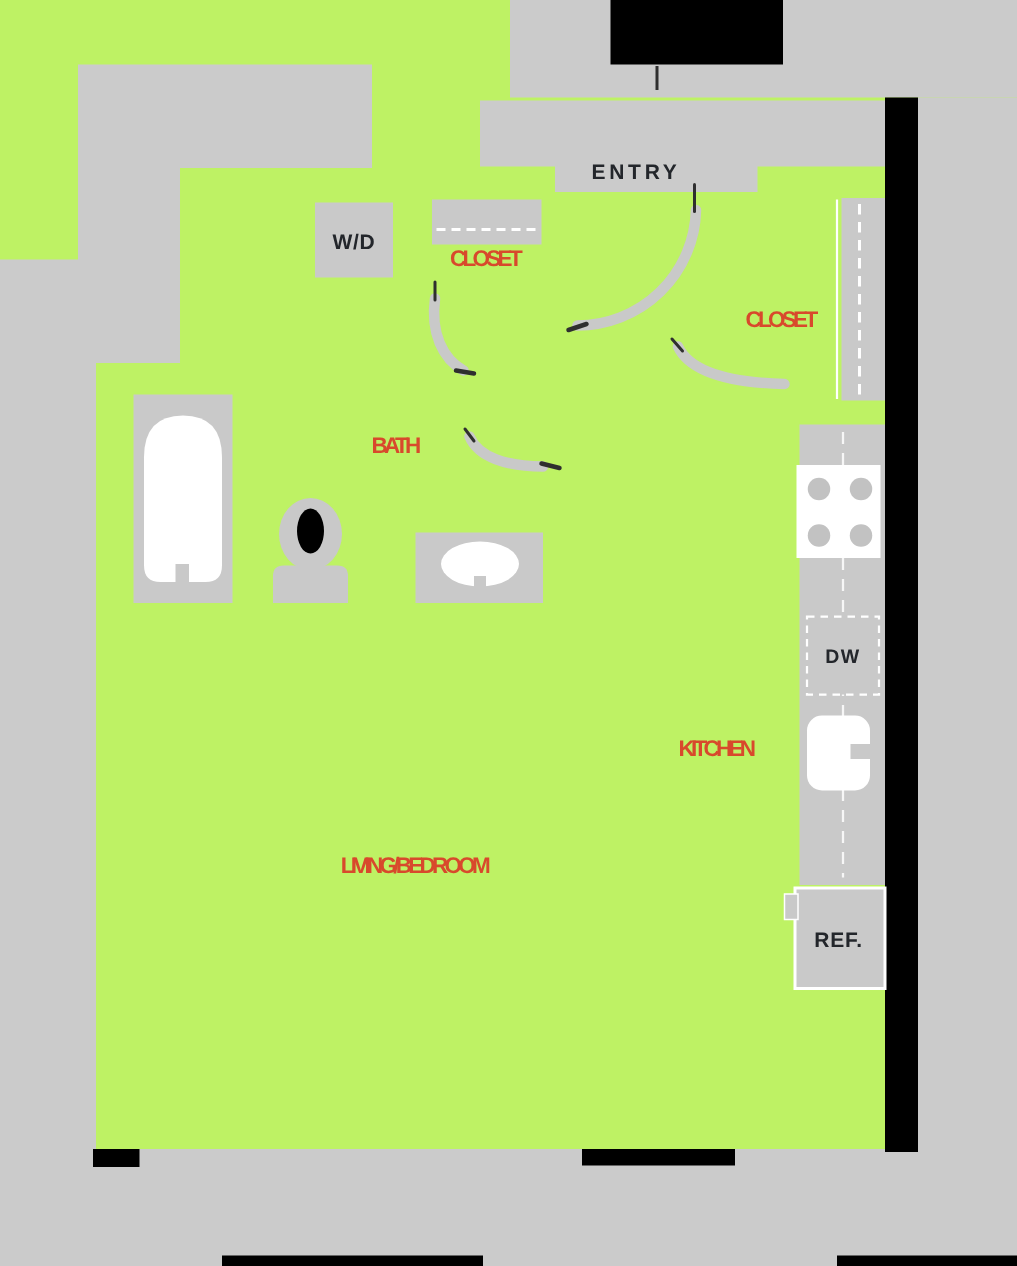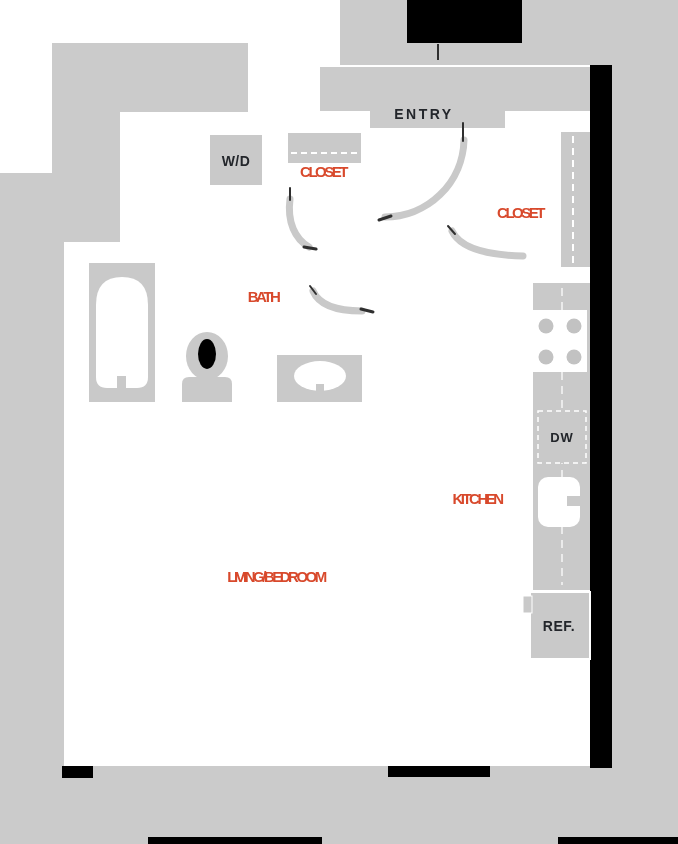--- a/index.html
+++ b/index.html
@@ -1,16 +1,16 @@
 <!DOCTYPE html>
 <html><head>
 <meta charset="utf-8">
 <style>
   html,body{margin:0;padding:0;background:#000;}
-  .canvas{position:relative;width:678px;height:844px;background:#ffffff;overflow:hidden;}
+  .canvas{position:relative;width:678px;height:844px;background:#bef264;overflow:hidden;}
   svg{position:absolute;inset:0;display:block;}
   text{font-family:"Liberation Sans", sans-serif;}
   .squish{font-size:15px;font-weight:800;letter-spacing:-2.5px;}
   .entry-label{font-size:14px;font-weight:700;letter-spacing:2.5px;}
   .appl-label{font-size:14px;font-weight:700;letter-spacing:0.5px;}
   .appl-small{font-size:13px;font-weight:700;letter-spacing:1px;}
 </style>
 </head>
 <body>
 

